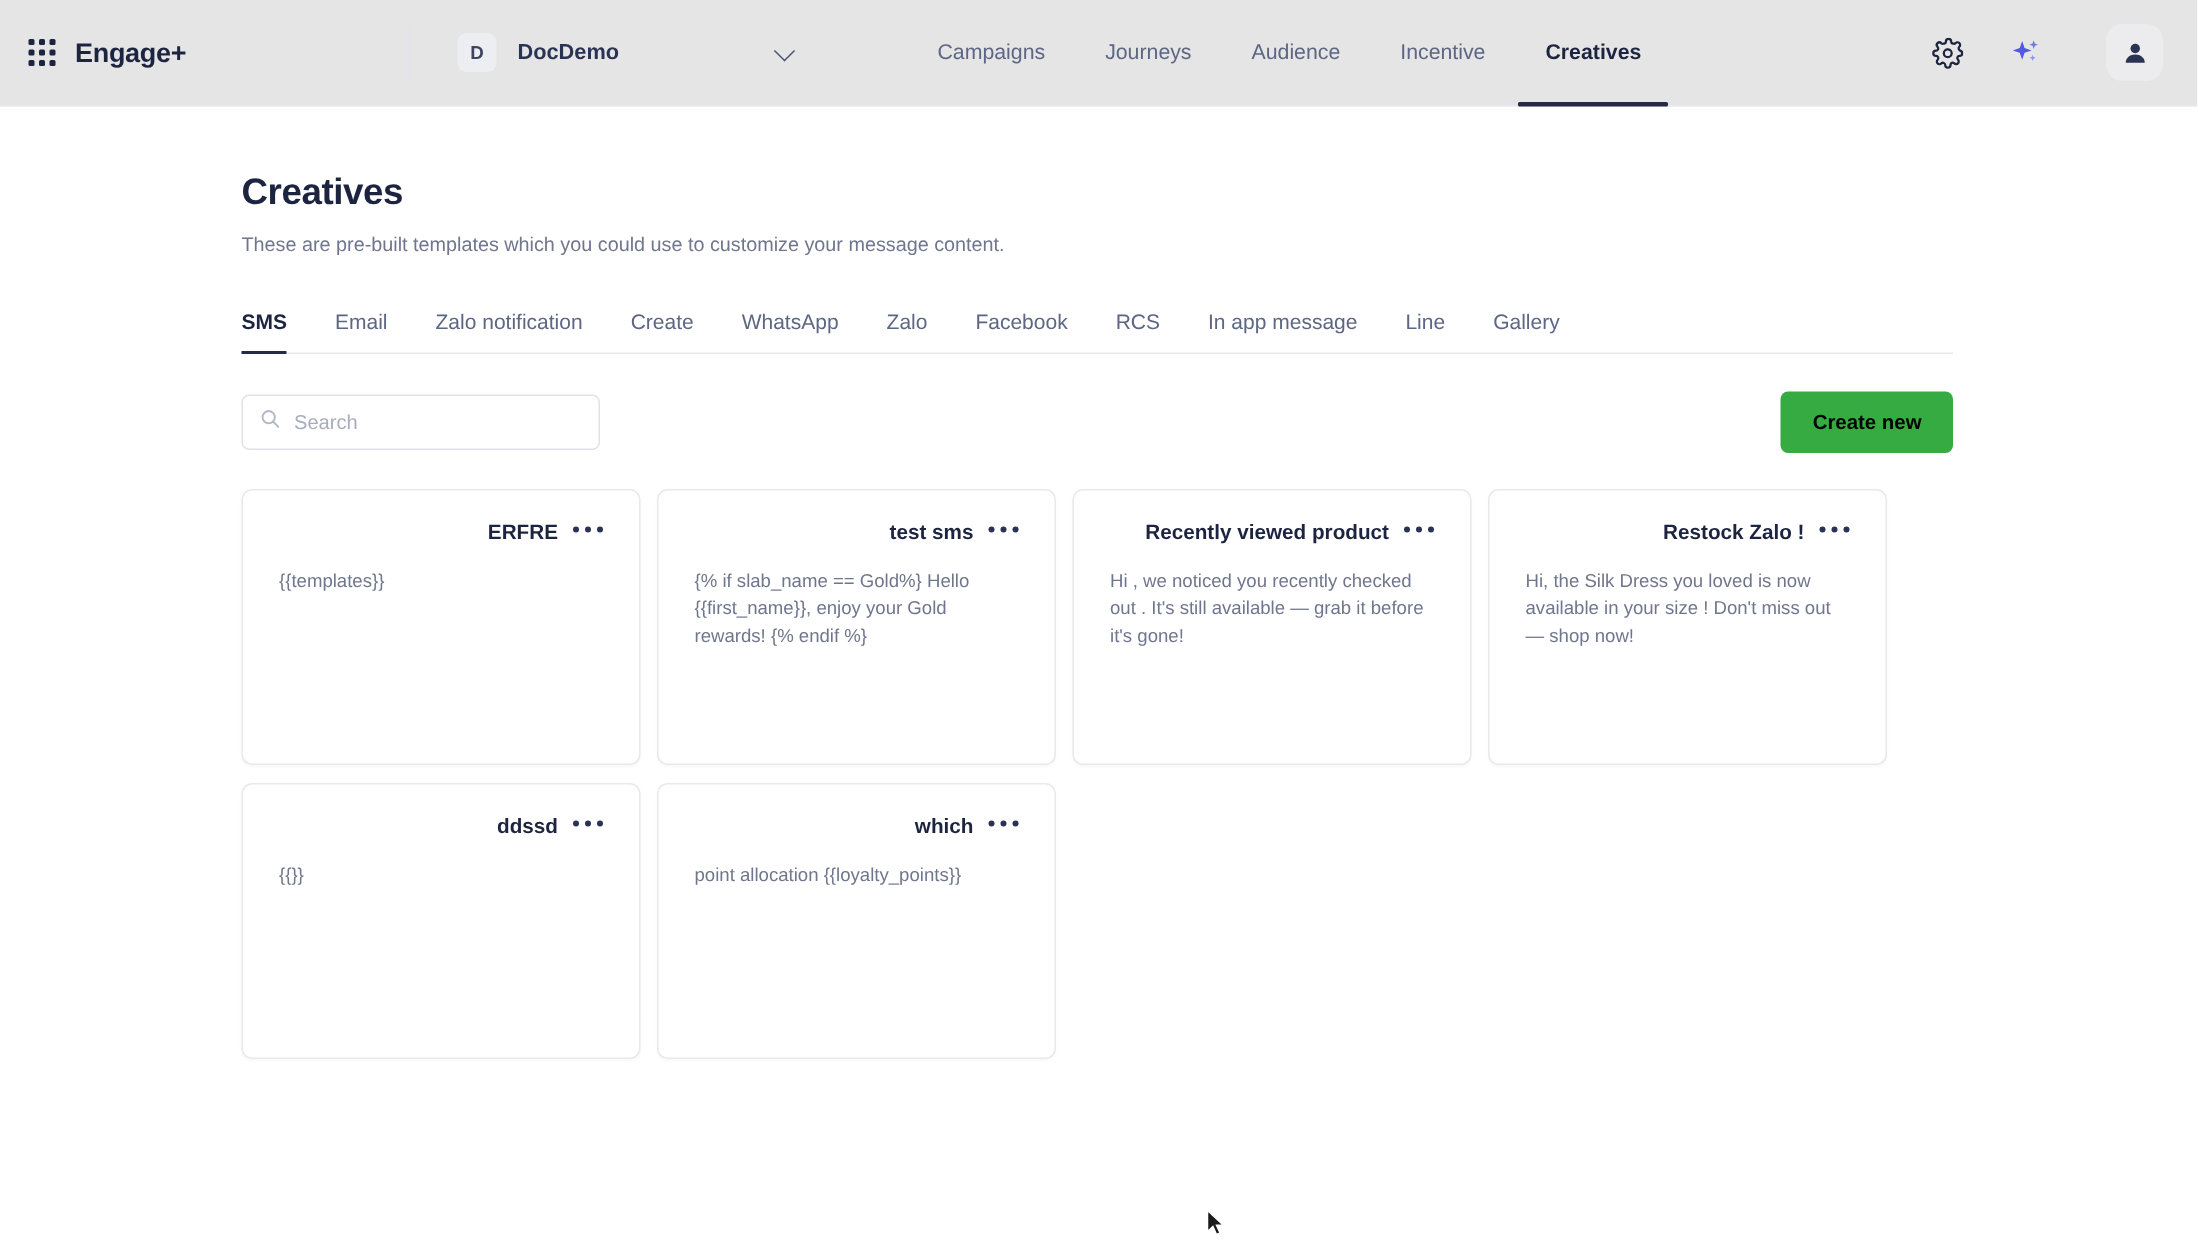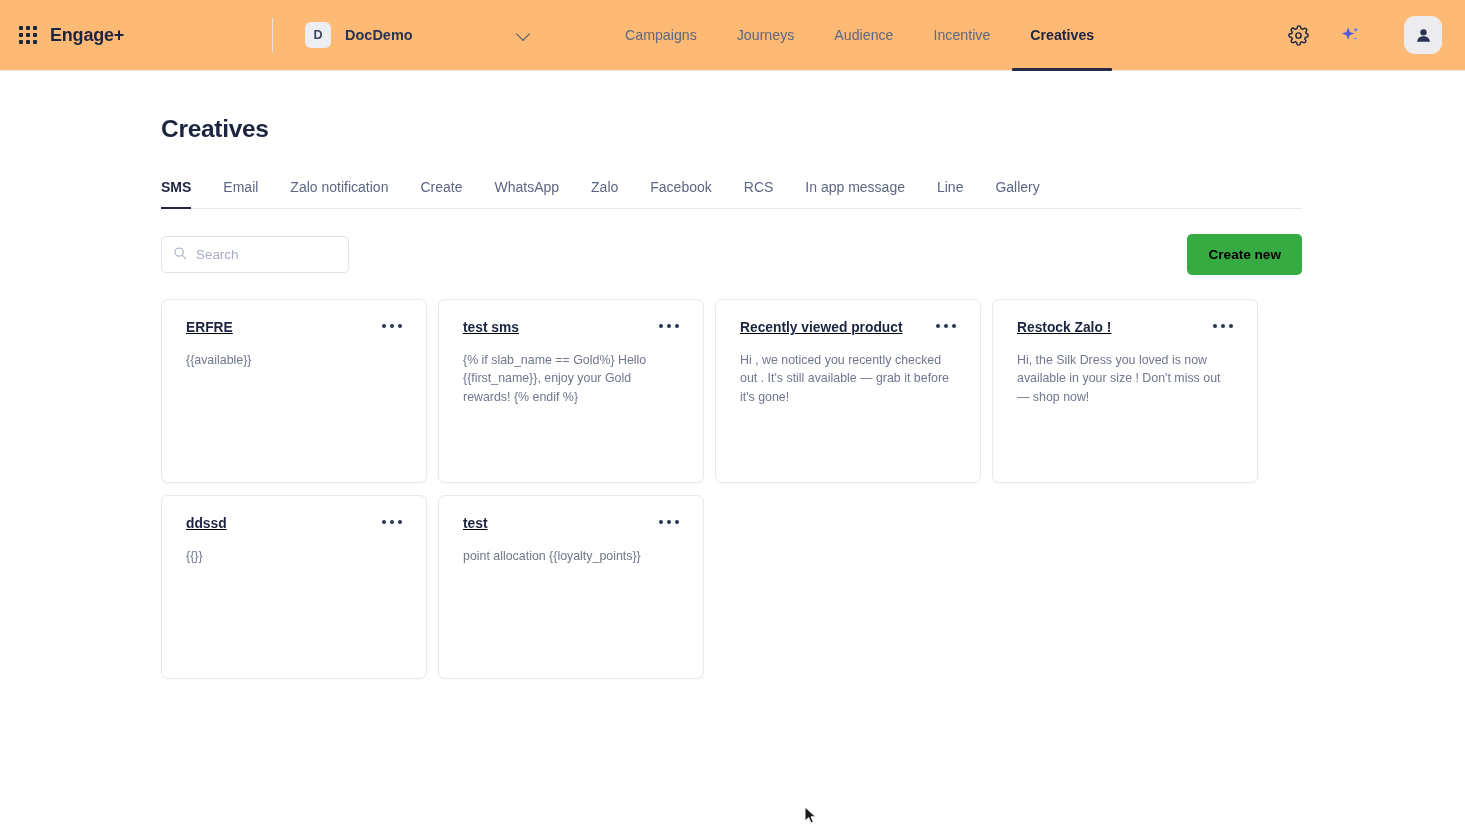--- a/index.html
+++ b/index.html
@@ -10,21 +10,21 @@
     background: #ffffff;
     font-family: "Liberation Sans", sans-serif;
     overflow: hidden;
   }
 
   
   .topbar {
     position: relative;
     height: 71px;
     width: 100%;
-    background: #fdba74;
+    background: #e5e5e5;
     border-bottom: 1px solid #e7e9ee;
     display: flex;
     align-items: center;
   }
 
   .brand-zone {
     display: flex;
     align-items: center;
     gap: 13px;
     padding-left: 19px;
@@ -209,21 +209,21 @@
   }
 
   
   .toolbar {
     margin-top: 25px;
     width: 1141px;
     display: flex;
     align-items: center;
   }
   .search-box {
-    width: 188px;
+    width: 239px;
     height: 37px;
     border: 1px solid #dfe2e8;
     border-radius: 5px;
     display: flex;
     align-items: center;
     padding: 0 11px;
     gap: 9px;
     background: #fff;
     cursor: text;
   }
@@ -266,22 +266,21 @@
     border-radius: 7px;
     background: #ffffff;
     padding: 20px 22px 0 24px;
     box-shadow: 0 1px 2px rgba(30,40,70,0.03);
     cursor: pointer;
     overflow: hidden;
   }
   .card-head {
     display: flex;
     align-items: flex-start;
-    justify-content: space-between;
-    text-decoration: underline;
+    justify-content: flex-end;
   }
   .card-title {
     font-size: 13.8px;
     font-weight: 700;
     color: #1d2440;
     line-height: 1.2;
     padding-right: 8px;
   }
   .card-menu {
     display: flex;
@@ -370,20 +369,21 @@
         <circle cx="12" cy="8" r="4"></circle>
         <path d="M4 20c0-4.4 3.6-7 8-7s8 2.6 8 7z"></path>
       </svg>
     </span>
   </div>
 </div>
 
 <div class="page">
 
   <h1 class="page-title">Creatives</h1>
+  <div class="page-sub">These are pre-built templates which you could use to customize your message content.</div>
 
   <div class="tabs">
     <div class="tab active">SMS</div>
     <div class="tab">Email</div>
     <div class="tab">Zalo notification</div>
     <div class="tab">Create</div>
     <div class="tab">WhatsApp</div>
     <div class="tab">Zalo</div>
     <div class="tab">Facebook</div>
     <div class="tab">RCS</div>
@@ -409,21 +409,21 @@
 
     <div class="card">
       <div class="card-head">
         <div class="card-title">ERFRE</div>
         <span class="card-menu">
             <i></i>
             <i></i>
             <i></i>
           </span>
       </div>
-      <div class="card-body">{{available}}</div>
+      <div class="card-body">{{templates}}</div>
     </div>
 
     <div class="card">
       <div class="card-head">
         <div class="card-title">test sms</div>
         <span class="card-menu">
             <i></i>
             <i></i>
             <i></i>
           </span>
@@ -462,21 +462,21 @@
             <i></i>
             <i></i>
             <i></i>
           </span>
       </div>
       <div class="card-body">{{}}</div>
     </div>
 
     <div class="card">
       <div class="card-head">
-        <div class="card-title">test</div>
+        <div class="card-title">which</div>
         <span class="card-menu">
             <i></i>
             <i></i>
             <i></i>
           </span>
       </div>
       <div class="card-body">point allocation {{loyalty_points}}</div>
     </div>
 
   </div>

